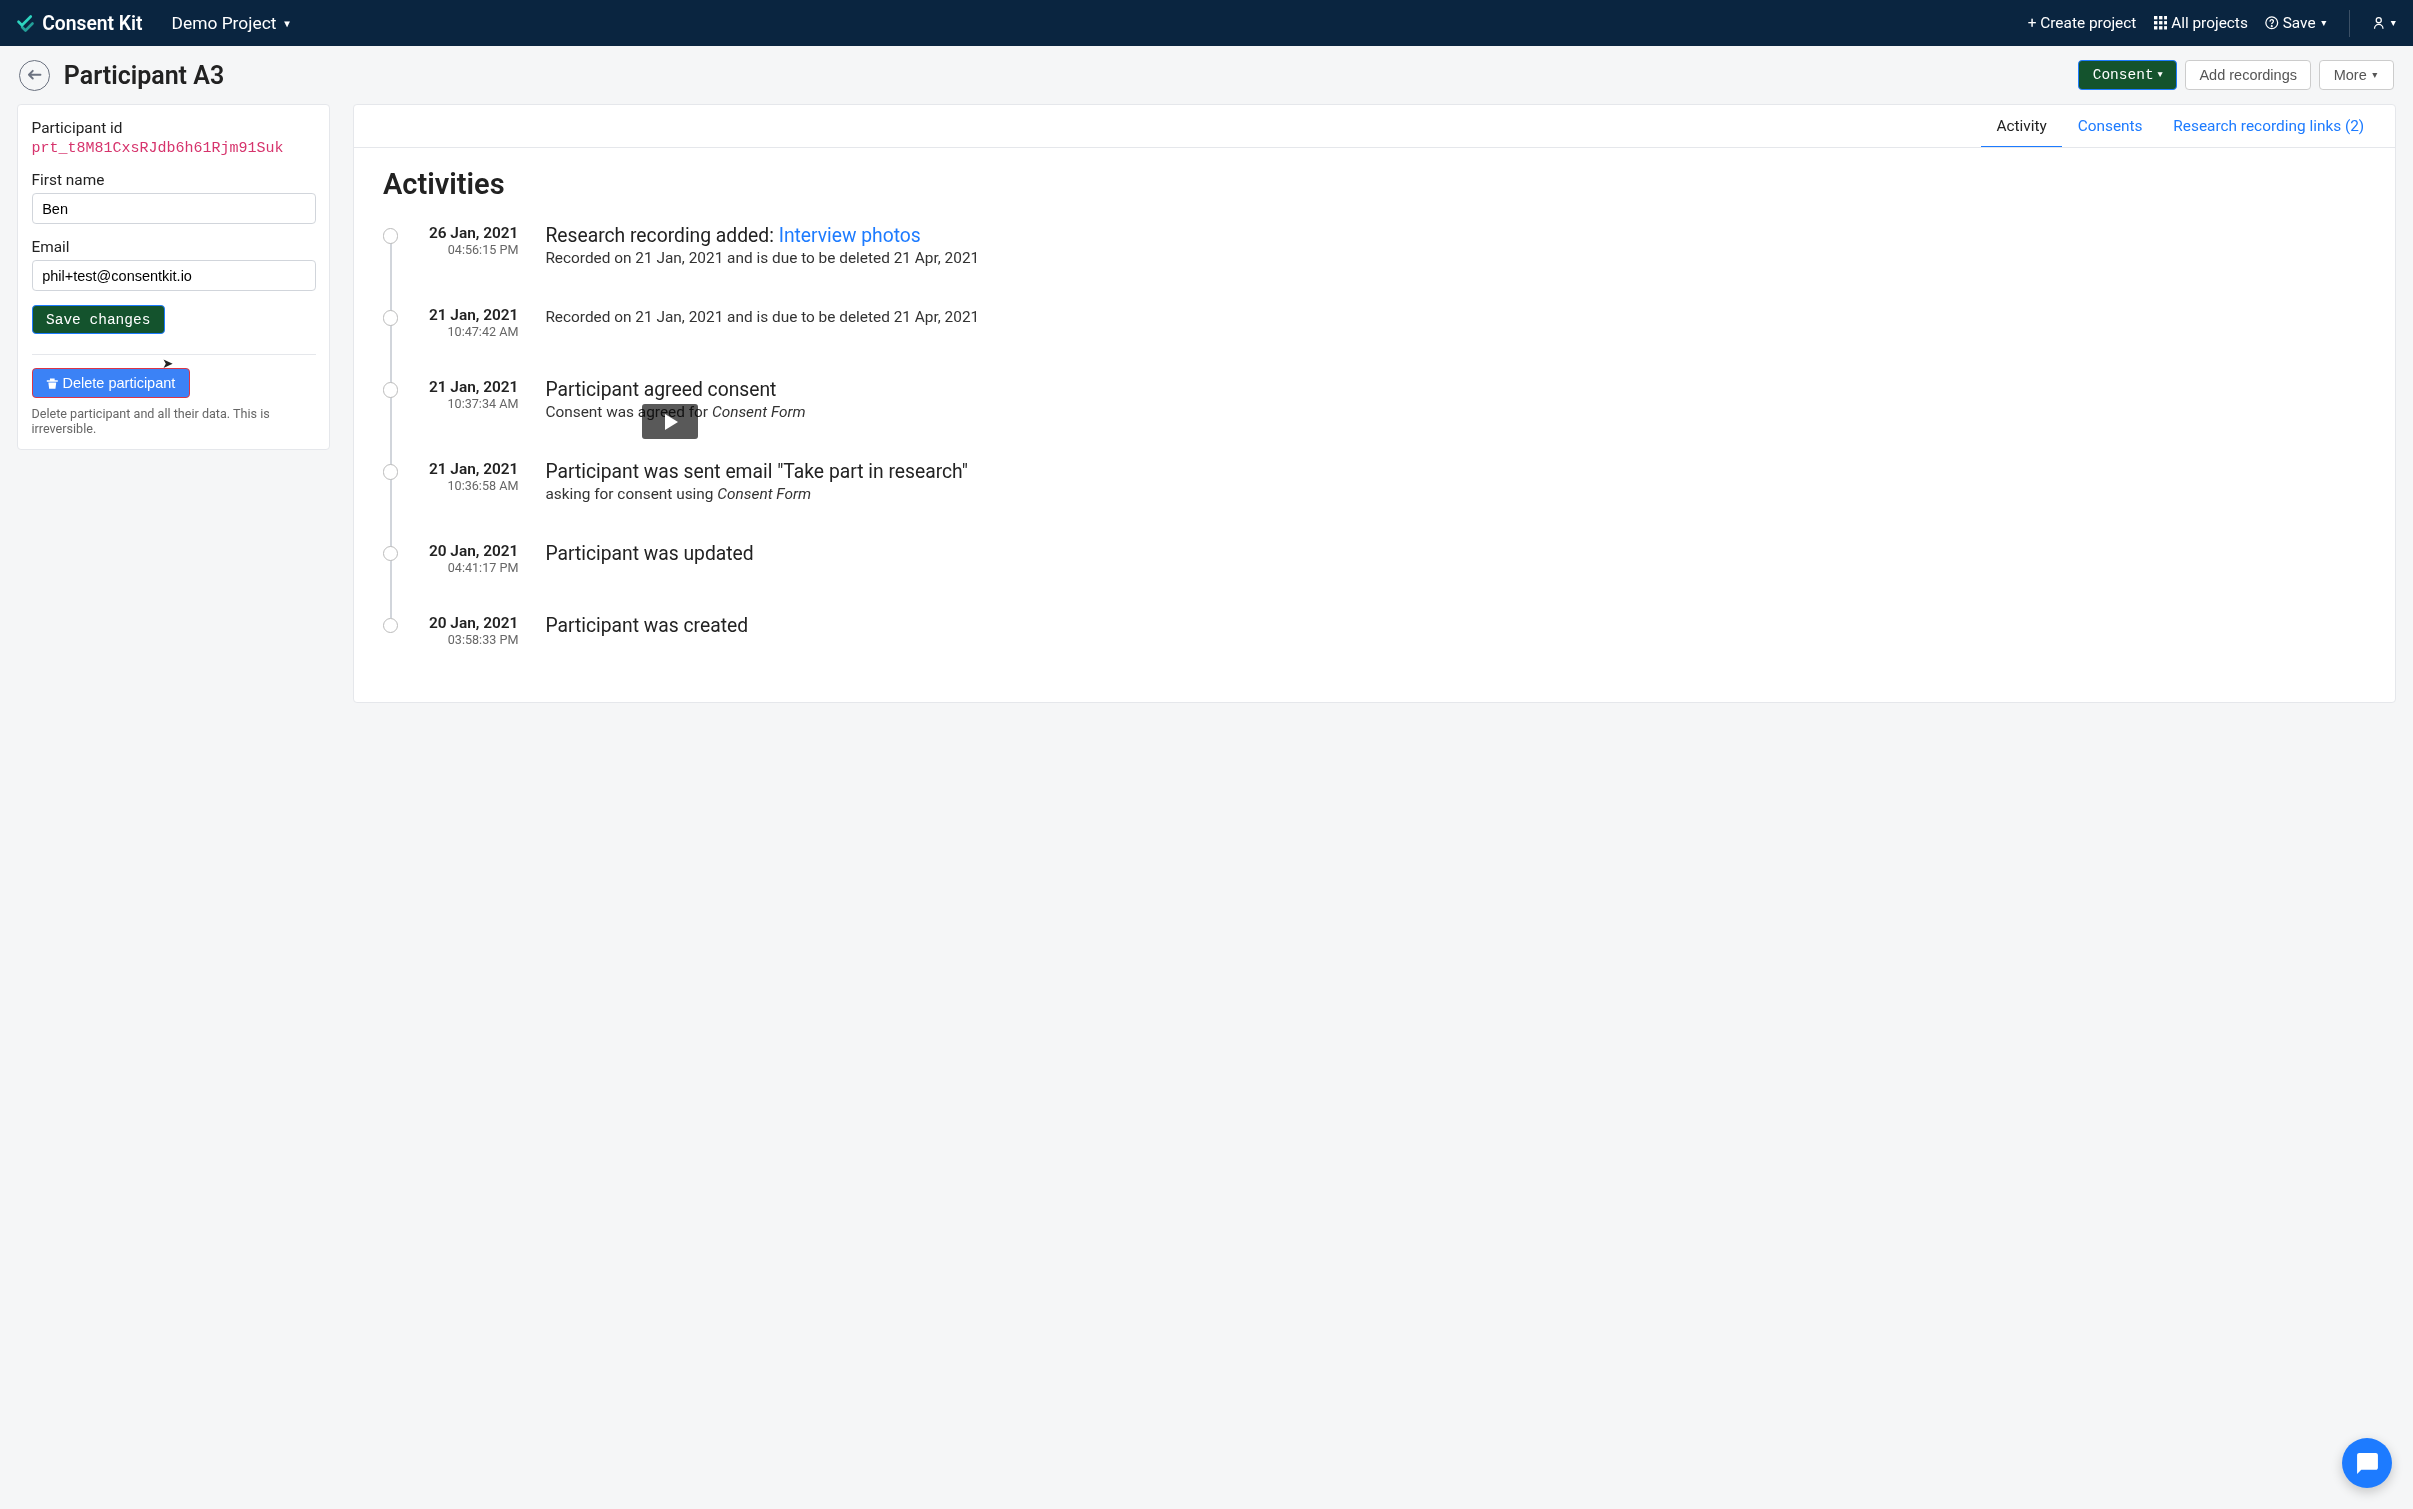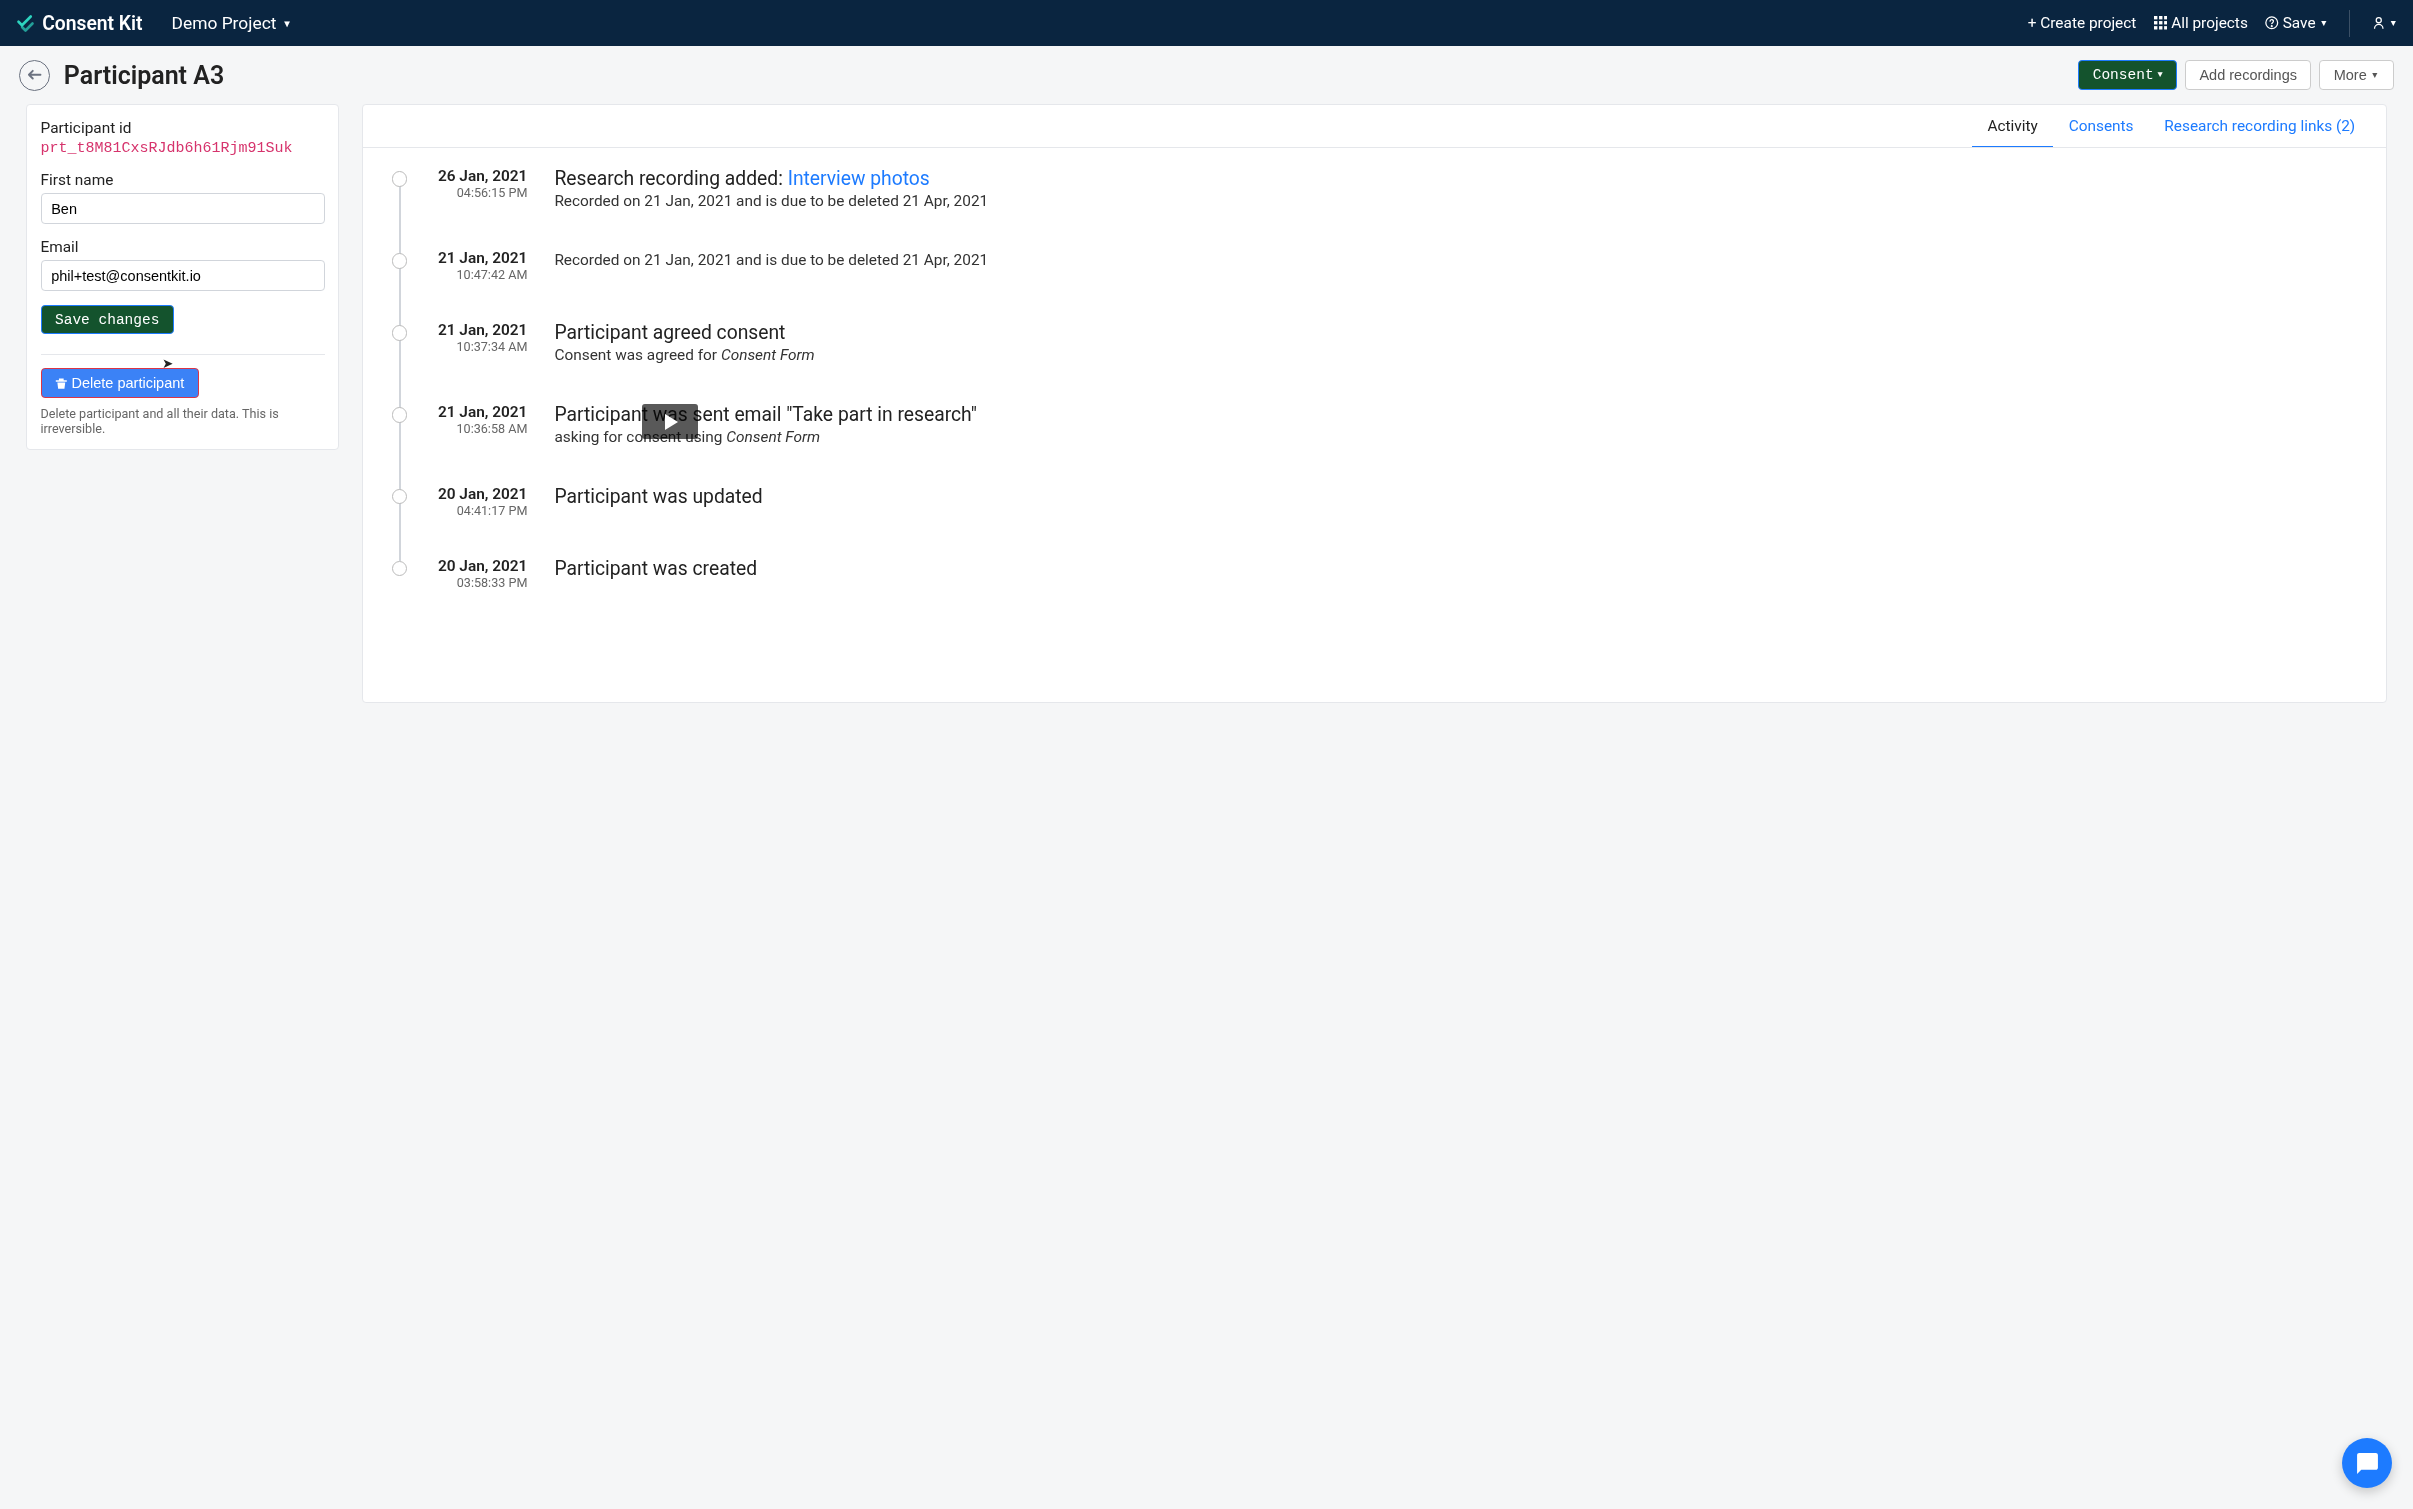--- a/index.html
+++ b/index.html
@@ -135,21 +135,21 @@
     
     .btn-danger {
       background: #3b82f6;
       color: #fff;
       border-color: #dc3545;
     }
     
     
     .content {
       display: flex;
-      padding: 0 26px;
+      padding: 0 17px;
       gap: 23px;
       align-items: flex-start;
     }
     
     .sidebar {
       width: 313px;
       background: #fff;
       border: 1px solid #e5e7eb;
       border-radius: 3.9px;
       padding: 13.5px;
@@ -469,20 +469,21 @@
   </div>
 
   <div class="main">
     <div class="tabs">
       <div class="tab active">Activity</div>
       <div class="tab">Consents</div>
       <div class="tab">Research recording links (2)</div>
     </div>
 
     <div class="activities-wrap">
+      <div class="activities-title">Activities</div>
 
       <div class="timeline">
         <div class="timeline-line"></div>
         <div id="activities-container">
             <div class="activity">
     <div class="activity-dot"></div>
     <div class="activity-date">
       <div class="activity-date-main">26 Jan, 2021</div>
       <div class="activity-date-sub">04:56:15 PM</div>
     </div>

